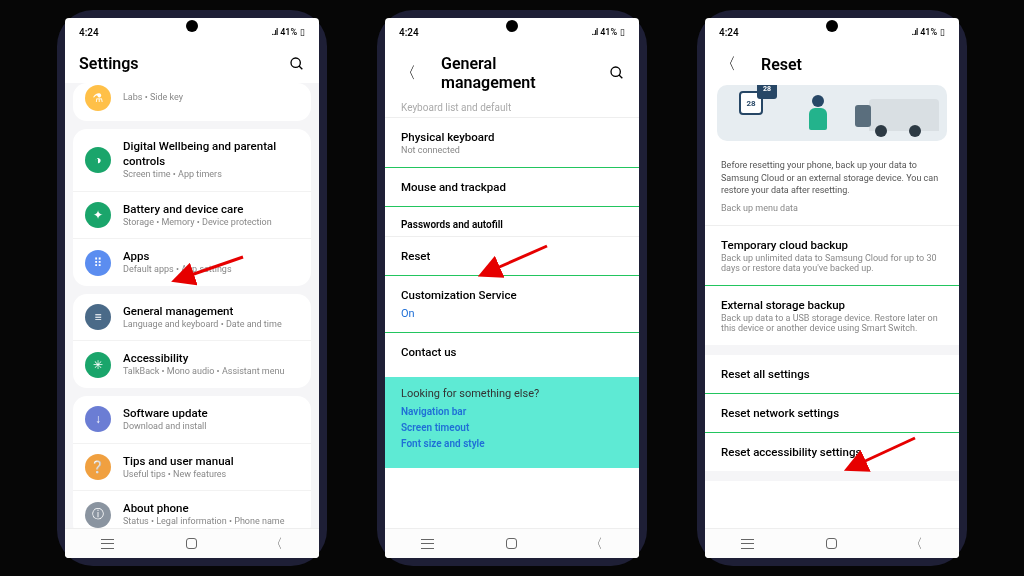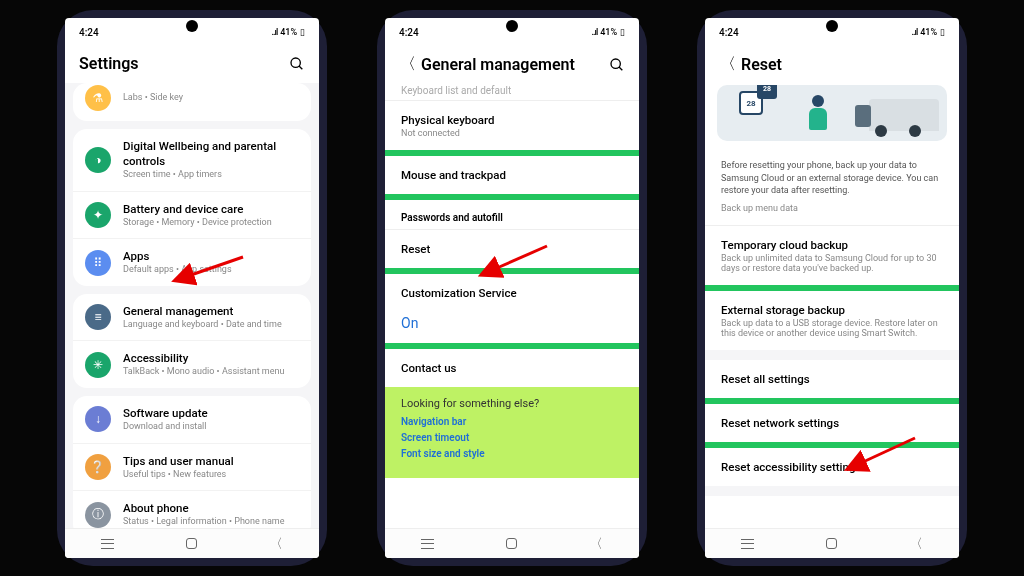--- a/index.html
+++ b/index.html
@@ -41,21 +41,21 @@
     display: flex; justify-content: space-between; align-items: center;
     padding: 2px 14px 0;
     font-size: 10px; font-weight: 500;
     color: #000;
   }
   .status .right { display: flex; align-items: center; gap: 3px; font-size: 9px;}
   .sig { display: inline-block; font-size: 9px; letter-spacing: -1px;}
   .header {
     display: flex; align-items: center;
     padding: 10px 14px 10px 14px;
-    gap: 4px;
+    gap: 24px;
   }
   .header .back { width: 18px; text-align: center; font-size: 16px; }
   .header .title { font-size: 16px; font-weight: 600; flex: 1; }
   .header .search { width: 16px; height: 16px; }
   .content { flex: 1; overflow: hidden; background: #f5f5f7;}
   .content.white { background: #fff; }
   .card {
     background: #fff;
     border-radius: 14px;
     margin: 0 8px 8px;
@@ -75,30 +75,30 @@
     font-size: 12px; color: #fff;
     flex-shrink: 0;
   }
   .row .txt { flex: 1; min-width: 0;}
   .row .label { font-size: 11.5px; font-weight: 500; color: #000; line-height: 1.3;}
   .row .sub { font-size: 9px; color: #888; line-height: 1.3;}
   .row.partial { padding-top: 2px; }
   .row.partial .icon { background: #ffc048; }
   .simple-row {
     padding: 12px 16px;
-    border-bottom: 6px solid #22c55e;
+    border-bottom: 1px solid #22c55e;
   }
   .simple-row .label { font-size: 11.5px; font-weight: 500; color: #000; }
   .simple-row .sub { font-size: 9px; color: #888; margin-top: 1px;}
-  .simple-row .on { font-size: 14px; color: #1f6fd6; margin-top: 15px;}
+  .simple-row .on { font-size: 11px; color: #1f6fd6; margin-top: 5px;}
   .section-title {
     padding: 12px 16px 6px;
     font-size: 10px; font-weight: 600; color: #000;
   }
-  .looking { background: #bef264; padding: 10px 16px 14px; margin-top: 0;}
+  .looking { background: #5eead4; padding: 10px 16px 14px; margin-top: 6px;}
   .looking .q { font-size: 11px; color: #333; margin-bottom: 6px;}
   .looking .link { font-size: 10px; color: #1f6fd6; font-weight: 600; margin: 5px 0;}
   .banner {
     height: 56px;
     margin: 0 12px 10px;
     border-radius: 10px;
     background: #e7edf1;
     position: relative; overflow: hidden;
   }
   .banner .fig { position: absolute; }

